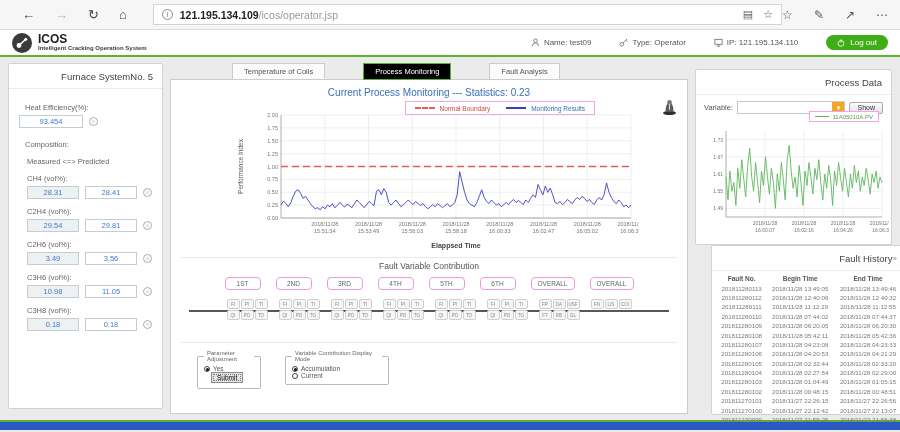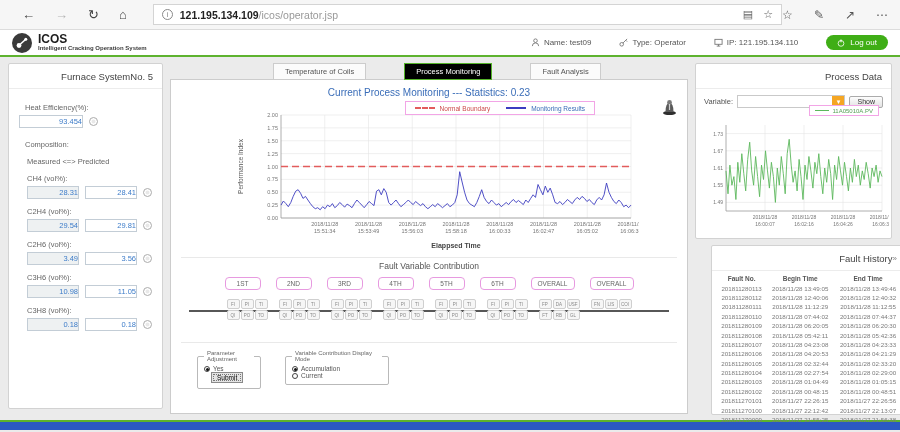--- a/index.html
+++ b/index.html
@@ -32,28 +32,28 @@
   .panel{position:absolute;background:#fff;border:1px solid #d2d2d2;border-radius:2px}
   .panel-hd{display:flex;justify-content:flex-end;align-items:center;padding:7px 9px 6px;font-size:9.5px;color:#444;border-bottom:1px solid #ececec}
 
   
   #left-panel{left:8px;top:6px;width:155px;height:346px}
   .lp-body{padding:6px 10px;font-size:7.5px;color:#666}
   .lp-label{margin:8px 6px 3px}
   .lp-label.ind{margin-left:8px}
   .val-row{display:flex;align-items:center;gap:6px;margin-left:8px}
   .val-row.noind{margin-left:0}
-  .val-input{width:52px;height:13px;border:1px solid #c3cdd6;font-size:7.5px;color:#3d7cc9;text-align:right;line-height:12px;background:#fff;overflow:hidden}
+  .val-input{width:52px;height:13px;border:1px solid #c3cdd6;font-size:7.5px;color:#3d7cc9;text-align:center;line-height:12px;background:#fff;overflow:hidden}
   .val-input.ro{background:#eef1f2}
   .val-input.wide{width:64px}
   .circle-ic{width:9px;height:9px;border-radius:50%;border:1px solid #b0b0b0;background:#e8e8e8;box-shadow:inset 0 0 0 1.5px #fff;cursor:pointer;flex:0 0 auto}
 
   
   #center-wrap{position:absolute;left:170px;top:6px;width:518px;height:352px}
-  .tabs{position:relative;z-index:2;display:flex;gap:38px;margin-left:103px;margin-bottom:-1px;height:17px}
+  .tabs{position:relative;z-index:2;display:flex;gap:38px;margin-left:62px;margin-bottom:-1px;height:17px}
   .tab{font-size:7.5px;color:#555;background:#fbfbfb;border:1px solid #ccc;padding:0 11px;line-height:15px;cursor:pointer}
   .tab.active{background:#000000;border-color:#55b42a;color:#fff}
   .center-body{position:relative;background:#fff;border:1px solid #ccc;height:335px}
   .chart-title{text-align:center;margin-top:7px;font-size:10px;color:#3a6db8}
   .legend-box{position:absolute;top:21px;right:92px;border:1px solid #f2a5e6;background:#fff;display:flex;gap:16px;padding:2.5px 9px;font-size:6.5px;align-items:center;z-index:2}
   .leg-item{display:flex;align-items:center}
   .leg-line{display:inline-block;width:20px;height:0;border-top:2px dashed #e25c5c;margin-right:5px}
   .leg-line.solid{border-top:2px solid #3c3cc0}
   .leg-red{color:#cc4a4a}.leg-blue{color:#3a6db8}
   #main-chart{position:absolute;left:64px;top:30px;width:404px;height:140px}
@@ -71,21 +71,21 @@
   .fs{position:absolute;border:1px solid #b9b9b9;border-radius:2px;font-size:6.5px;color:#555;padding:3px 6px 5px}
   .fs legend{font-size:6px;color:#666;padding:0 3px}
   #fs-param{left:26px;top:270px;width:64px}
   #fs-mode{left:114px;top:270px;width:104px}
   .radio{display:inline-block;width:6px;height:6px;border:1px solid #444;border-radius:50%;vertical-align:-1px;margin-right:3px;position:relative;cursor:pointer}
   .radio.sel::after{content:"";position:absolute;left:1px;top:1px;width:3px;height:3px;background:#111;border-radius:50%}
   .submit{margin-left:7px;font-size:6.5px;border:1px solid #8a8a8a;background:#e4e4e4;padding:1px 5px;outline:1px dotted #777;outline-offset:-3px;cursor:pointer}
   .mode-opt{margin-right:7px;white-space:nowrap}
 
   
-  #proc-card{left:695px;top:6px;width:197px;height:176px}
+  #proc-card{left:695px;top:12px;width:197px;height:176px}
   .pc-controls{display:flex;align-items:center;padding:6px 8px 2px;font-size:7.5px;color:#555;gap:4px}
   .select{flex:1;height:13px;border:1px solid #c9c9c9;background:#fff;display:flex;cursor:pointer}
   .select .box{flex:1}
   .dd-btn{width:12px;background:#f5a623;color:#fff;font-size:7px;text-align:center;line-height:12px;cursor:pointer}
   .show-btn{font-size:7px;border:1px solid #ababab;background:linear-gradient(#fdfdfd,#e3e3e3);padding:1.5px 7px;cursor:pointer;border-radius:2px;color:#333}
   .legend2{position:absolute;top:41px;right:12px;border:1px solid #f2a5e6;font-size:6px;color:#55a055;padding:1.5px 5px;background:#fff;z-index:2}
   .leg-g{display:inline-block;width:14px;height:0;border-top:1.5px solid #5cb85c;margin-right:3px;vertical-align:2px}
   #proc-chart{position:absolute;left:3px;top:49px;width:190px;height:124px}
 
   #hist-card{left:711px;top:188px;width:197px;height:170px}

